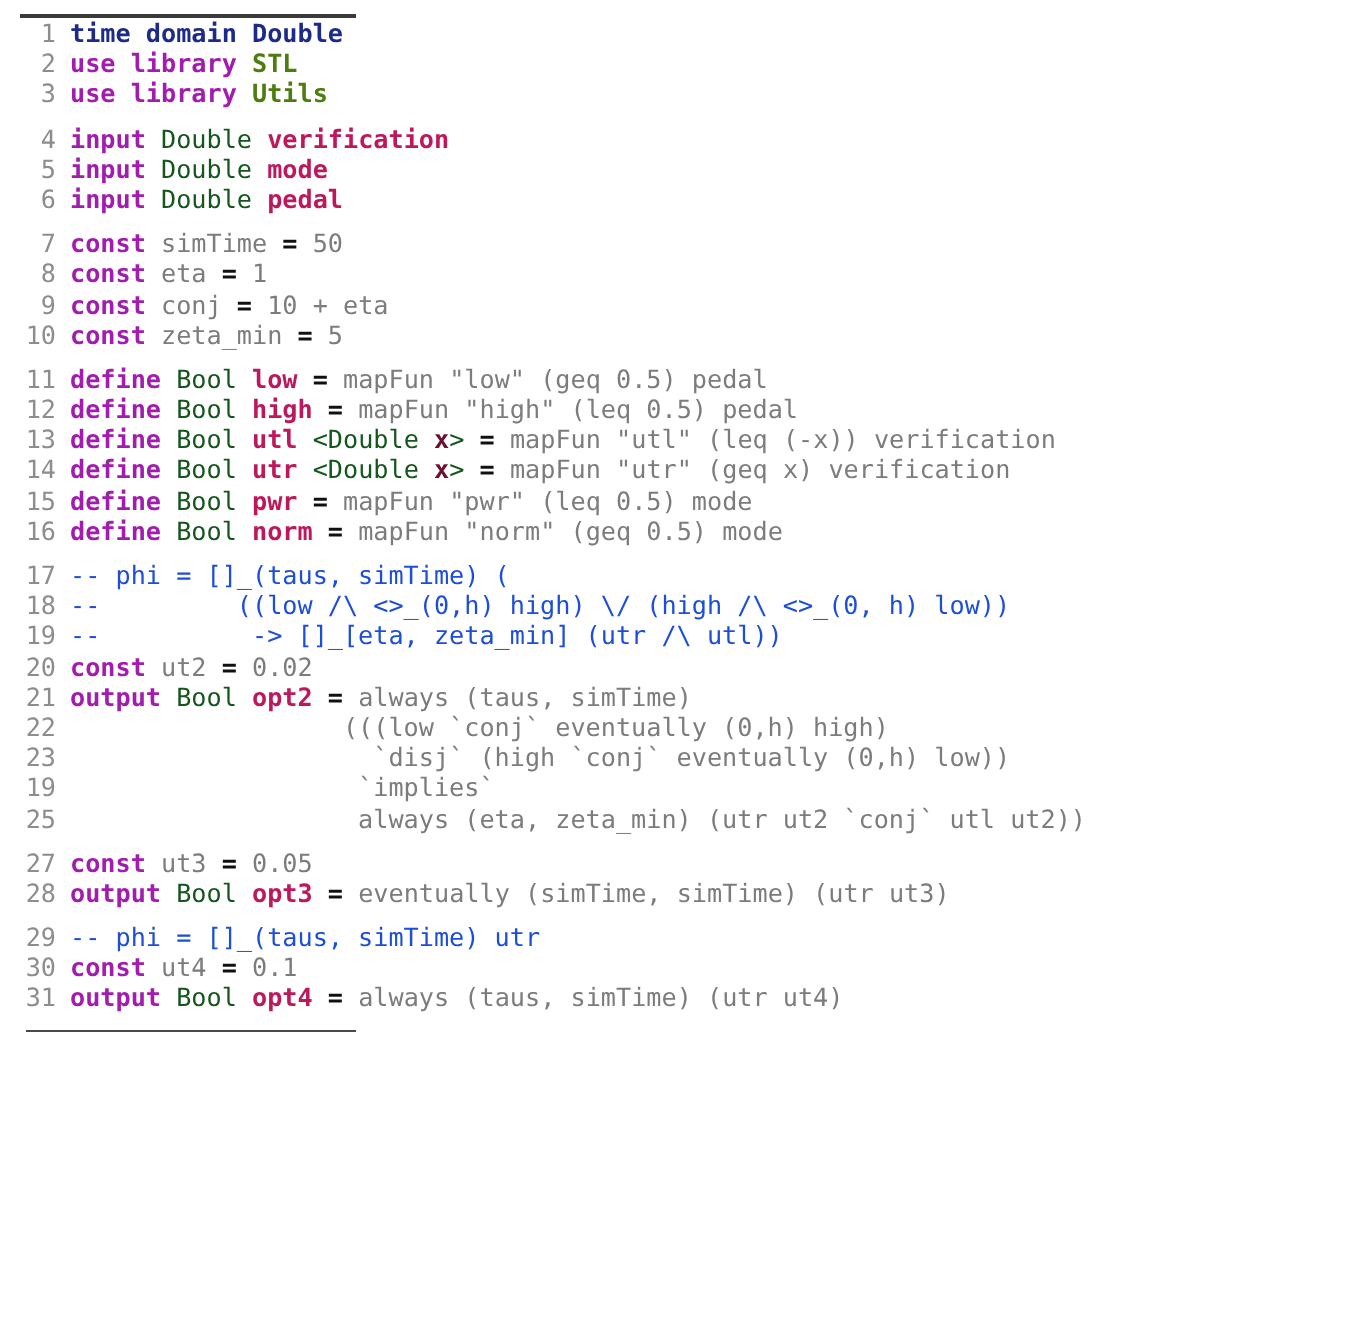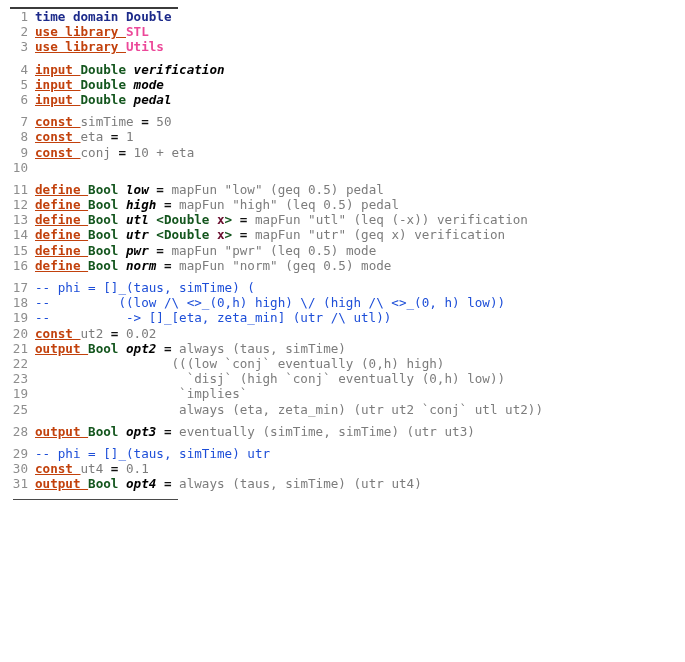--- a/index.html
+++ b/index.html
@@ -46,24 +46,24 @@
     color:#8d8d8d;
     font-weight:400;
     padding-right:7px;
     box-sizing:content-box;
     -webkit-font-smoothing:antialiased;
   }
   .src{ white-space:pre; color:#7c7c7c; }
 
   
   .k-blue   { color:#1c2a8a; font-weight:bold; }   
-  .k-kw     { color:#c2410c; font-weight:bold;text-decoration:underline; }   
-  .k-lib    { color:#ec4899; font-weight:bold; }   
-  .k-type   { color:#14561e; font-weight:bold; }   
-  .k-name   { color:#000000; font-weight:bold;font-style:italic; }   
+  .k-kw     { color:#a21caf; font-weight:bold; }   
+  .k-lib    { color:#4d7c0f; font-weight:bold; }   
+  .k-type   { color:#14561e; font-weight:normal; }   
+  .k-name   { color:#be185d; font-weight:bold; }   
   .k-var    { color:#7c7c7c;text-align:center; }                     
   .k-op     { color:#101010; font-weight:bold; }   
   .k-tpar   { color:#6b1030; font-weight:bold; }   
   .k-cmt    { color:#1d4ed8; }                     
 </style>
 </head>
 <body>
 
 <div id="listing">
   <div class="rule top"></div>
@@ -77,21 +77,21 @@
       <div class="grp">
         <div class="ln"><span class="num">4</span><span class="src"><span class="k-kw">input </span><span class="k-type">Double </span><span class="k-name">verification</span></span></div>
         <div class="ln"><span class="num">5</span><span class="src"><span class="k-kw">input </span><span class="k-type">Double </span><span class="k-name">mode</span></span></div>
         <div class="ln"><span class="num">6</span><span class="src"><span class="k-kw">input </span><span class="k-type">Double </span><span class="k-name">pedal</span></span></div>
       </div>
       <div class="gap"></div>
       <div class="grp">
         <div class="ln"><span class="num">7</span><span class="src"><span class="k-kw">const </span><span class="k-var">simTime </span><span class="k-op">=</span><span class="k-var"> 50</span></span></div>
         <div class="ln"><span class="num">8</span><span class="src"><span class="k-kw">const </span><span class="k-var">eta </span><span class="k-op">=</span><span class="k-var"> 1</span></span></div>
         <div class="ln"><span class="num">9</span><span class="src"><span class="k-kw">const </span><span class="k-var">conj </span><span class="k-op">=</span><span class="k-var"> 10 + eta</span></span></div>
-        <div class="ln"><span class="num">10</span></div>
+        <div class="ln"><span class="num">10</span><span class="src"><span class="k-kw">const </span><span class="k-var">zeta_min </span><span class="k-op">=</span><span class="k-var"> 5</span></span></div>
       </div>
       <div class="gap"></div>
       <div class="grp">
         <div class="ln"><span class="num">11</span><span class="src"><span class="k-kw">define </span><span class="k-type">Bool </span><span class="k-name">low </span><span class="k-op">=</span><span class="k-var"> mapFun "low" (geq 0.5) pedal</span></span></div>
         <div class="ln"><span class="num">12</span><span class="src"><span class="k-kw">define </span><span class="k-type">Bool </span><span class="k-name">high </span><span class="k-op">=</span><span class="k-var"> mapFun "high" (leq 0.5) pedal</span></span></div>
         <div class="ln"><span class="num">13</span><span class="src"><span class="k-kw">define </span><span class="k-type">Bool </span><span class="k-name">utl </span><span class="k-type">&lt;Double </span><span class="k-tpar">x</span><span class="k-type">&gt;</span><span class="k-var"> </span><span class="k-op">=</span><span class="k-var"> mapFun "utl" (leq (-x)) verification</span></span></div>
         <div class="ln"><span class="num">14</span><span class="src"><span class="k-kw">define </span><span class="k-type">Bool </span><span class="k-name">utr </span><span class="k-type">&lt;Double </span><span class="k-tpar">x</span><span class="k-type">&gt;</span><span class="k-var"> </span><span class="k-op">=</span><span class="k-var"> mapFun "utr" (geq x) verification</span></span></div>
         <div class="ln"><span class="num">15</span><span class="src"><span class="k-kw">define </span><span class="k-type">Bool </span><span class="k-name">pwr </span><span class="k-op">=</span><span class="k-var"> mapFun "pwr" (leq 0.5) mode</span></span></div>
         <div class="ln"><span class="num">16</span><span class="src"><span class="k-kw">define </span><span class="k-type">Bool </span><span class="k-name">norm </span><span class="k-op">=</span><span class="k-var"> mapFun "norm" (geq 0.5) mode</span></span></div>
       </div>
@@ -102,20 +102,21 @@
         <div class="ln"><span class="num">19</span><span class="src"><span class="k-cmt">--          -&gt; []_[eta, zeta_min] (utr /\ utl))</span></span></div>
         <div class="ln"><span class="num">20</span><span class="src"><span class="k-kw">const </span><span class="k-var">ut2 </span><span class="k-op">=</span><span class="k-var"> 0.02</span></span></div>
         <div class="ln"><span class="num">21</span><span class="src"><span class="k-kw">output </span><span class="k-type">Bool </span><span class="k-name">opt2 </span><span class="k-op">=</span><span class="k-var"> always (taus, simTime)</span></span></div>
         <div class="ln"><span class="num">22</span><span class="src"><span class="k-var">                  (((low `conj` eventually (0,h) high)</span></span></div>
         <div class="ln"><span class="num">23</span><span class="src"><span class="k-var">                    `disj` (high `conj` eventually (0,h) low))</span></span></div>
         <div class="ln"><span class="num">19</span><span class="src"><span class="k-var">                   `implies`</span></span></div>
         <div class="ln"><span class="num">25</span><span class="src"><span class="k-var">                   always (eta, zeta_min) (utr ut2 `conj` utl ut2))</span></span></div>
       </div>
       <div class="gap"></div>
       <div class="grp">
+        <div class="ln"><span class="num">27</span><span class="src"><span class="k-kw">const </span><span class="k-var">ut3 </span><span class="k-op">=</span><span class="k-var"> 0.05</span></span></div>
         <div class="ln"><span class="num">28</span><span class="src"><span class="k-kw">output </span><span class="k-type">Bool </span><span class="k-name">opt3 </span><span class="k-op">=</span><span class="k-var"> eventually (simTime, simTime) (utr ut3)</span></span></div>
       </div>
       <div class="gap"></div>
       <div class="grp">
         <div class="ln"><span class="num">29</span><span class="src"><span class="k-cmt">-- phi = []_(taus, simTime) utr</span></span></div>
         <div class="ln"><span class="num">30</span><span class="src"><span class="k-kw">const </span><span class="k-var">ut4 </span><span class="k-op">=</span><span class="k-var"> 0.1</span></span></div>
         <div class="ln"><span class="num">31</span><span class="src"><span class="k-kw">output </span><span class="k-type">Bool </span><span class="k-name">opt4 </span><span class="k-op">=</span><span class="k-var"> always (taus, simTime) (utr ut4)</span></span></div>
       </div>
     </div>
   <div class="rule bottom"></div>

